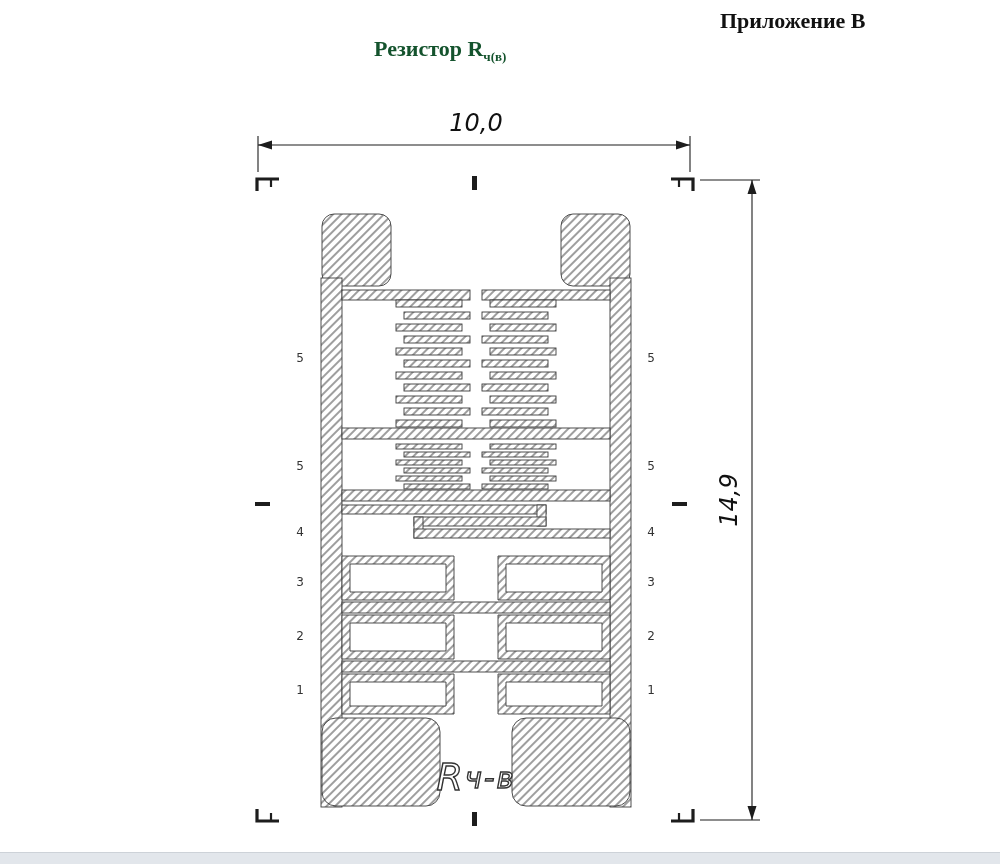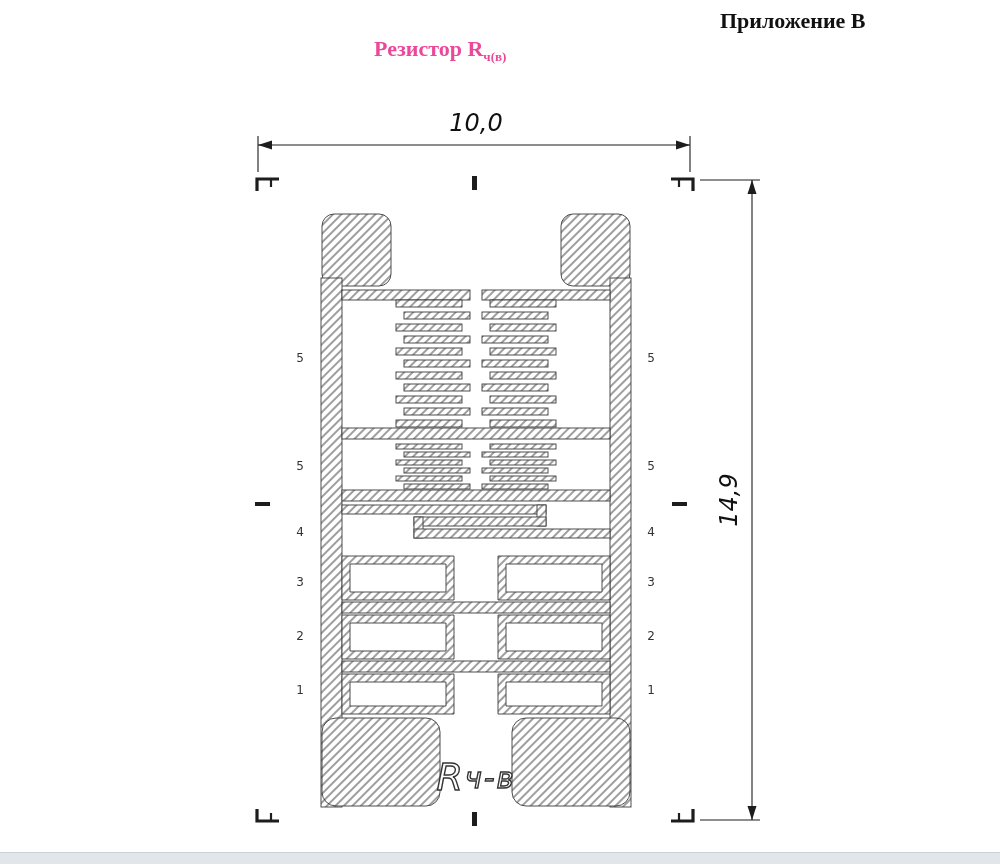--- a/index.html
+++ b/index.html
@@ -9,21 +9,21 @@
     background:#ffffff;
     font-family:"Liberation Serif", serif;
     overflow:hidden;
   }
   .appendix{
     position:absolute;left:720px;top:8px;width:200px;
     font-size:22px;font-weight:bold;color:#111;
   }
   .main-title{
     position:absolute;left:374px;top:36px;
-    font-size:22px;font-weight:bold;color:#ec4899;white-space:nowrap;
+    font-size:22px;font-weight:bold;color:#14532d;white-space:nowrap;
   }
   .main-title sub{font-size:13px;}
   .drawing-svg{position:absolute;left:0;top:0;}
   .footer-strip{
     position:absolute;left:0;bottom:0;width:100%;height:11px;
     background:#e2e6eb;border-top:1px solid #cdd2d8;
   }
   text{user-select:none;}
 </style>
 </head>

